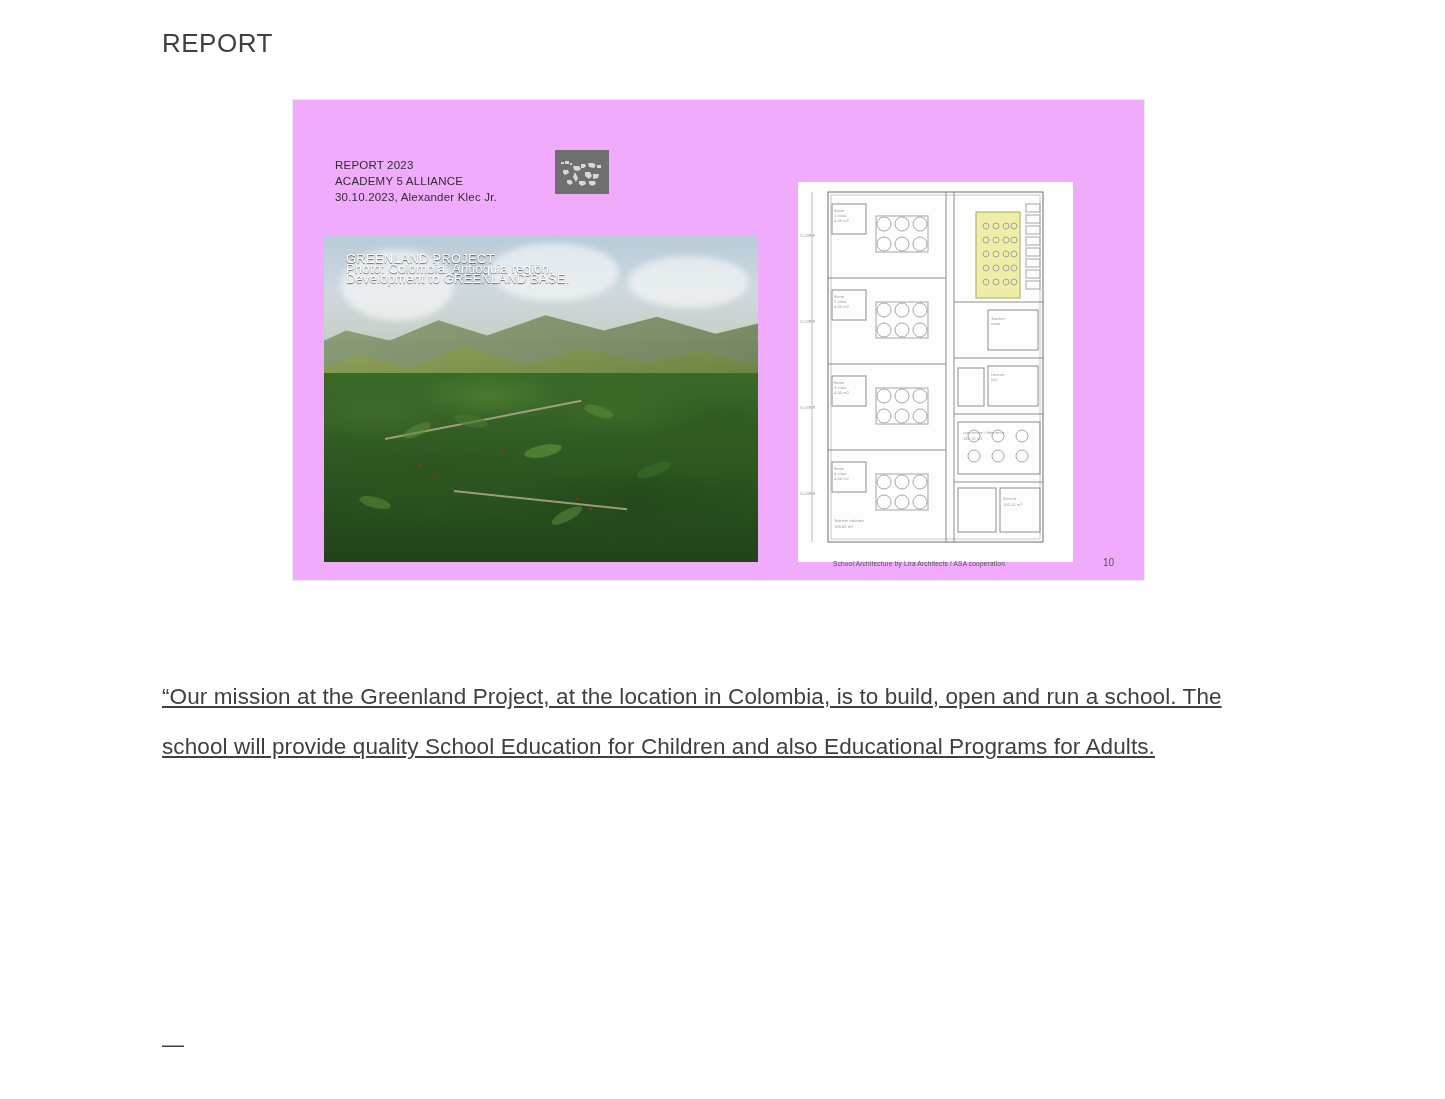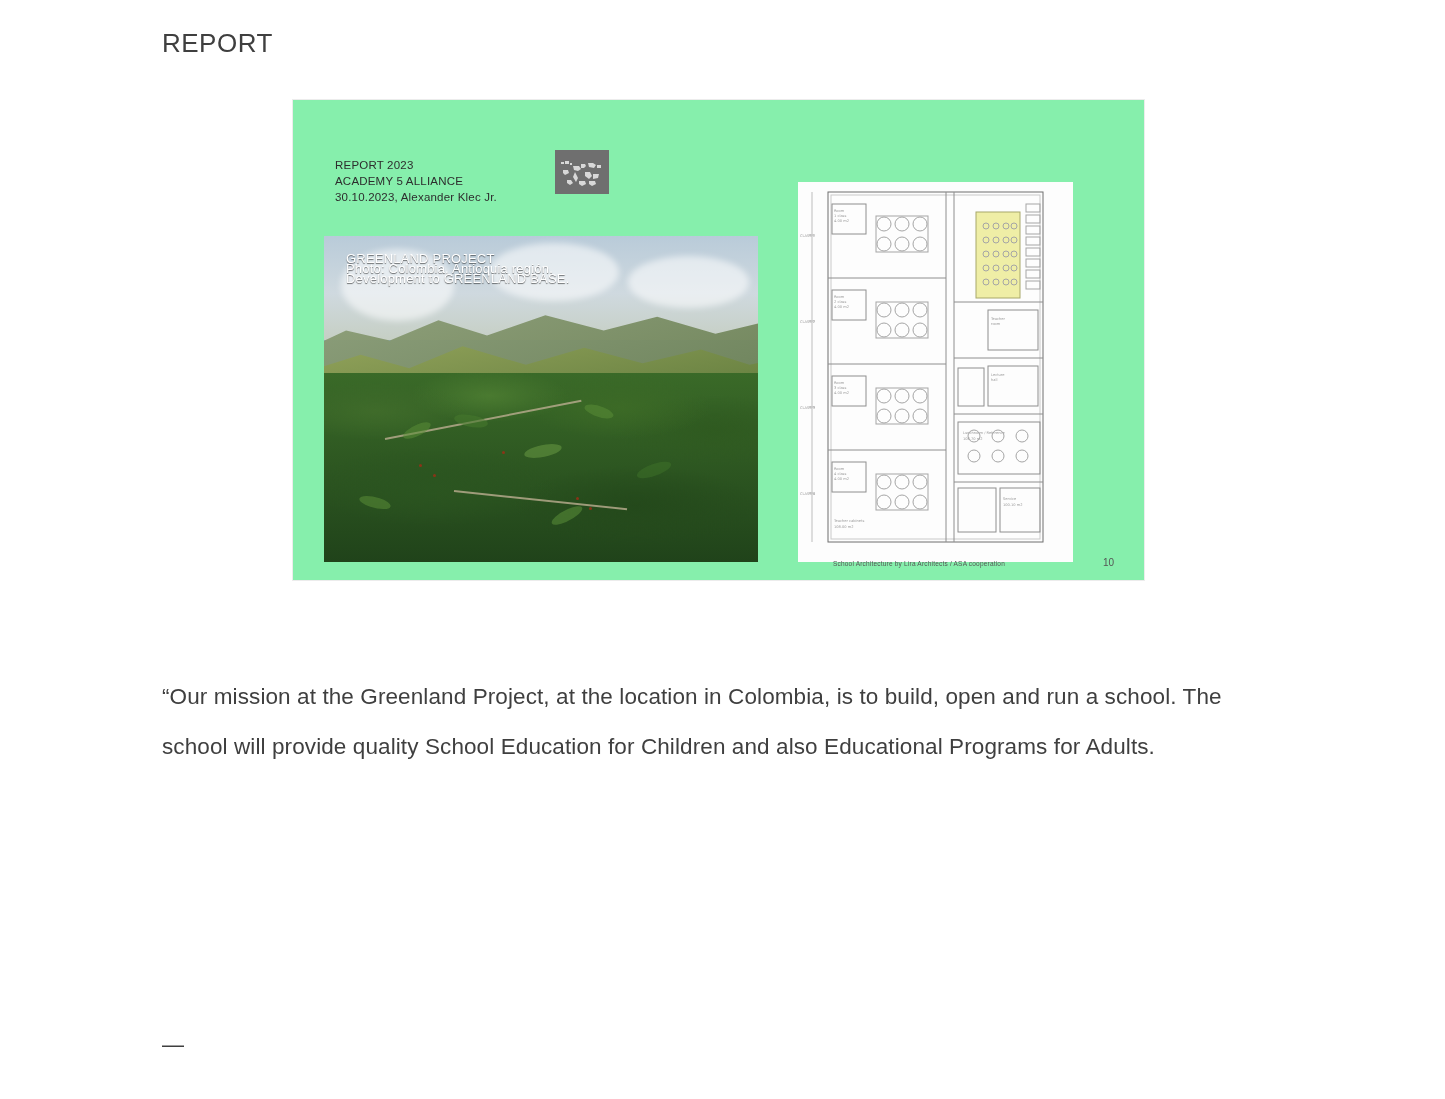--- a/index.html
+++ b/index.html
@@ -32,21 +32,21 @@
     font-weight: 400;
   }
 
   
   .slide-figure {
     position: absolute;
     left: 292px;
     top: 99px;
     width: 853px;
     height: 482px;
-    background: #86efac;
+    background: #f0abfc;
     border: 1px solid #ececec;
     box-sizing: border-box;
   }
 
   .slide-inner {
     position: absolute;
     inset: 0;
   }
 
   .slide-title {
@@ -192,20 +192,21 @@
     top: 672px;
     width: 1120px;
   }
   .body-copy p {
     margin: 0 0 38px 0;
     font-size: 22.5px;
     line-height: 50px;
     color: #3f3f3f;
     font-weight: 400;
     letter-spacing: 0.1px;
+    text-decoration: underline;
   }
   .dash {
     position: absolute;
     left: 162px;
     top: 1035px;
     font-size: 22px;
     color: #3f3f3f;
     line-height: 20px;
   }
 </style>

